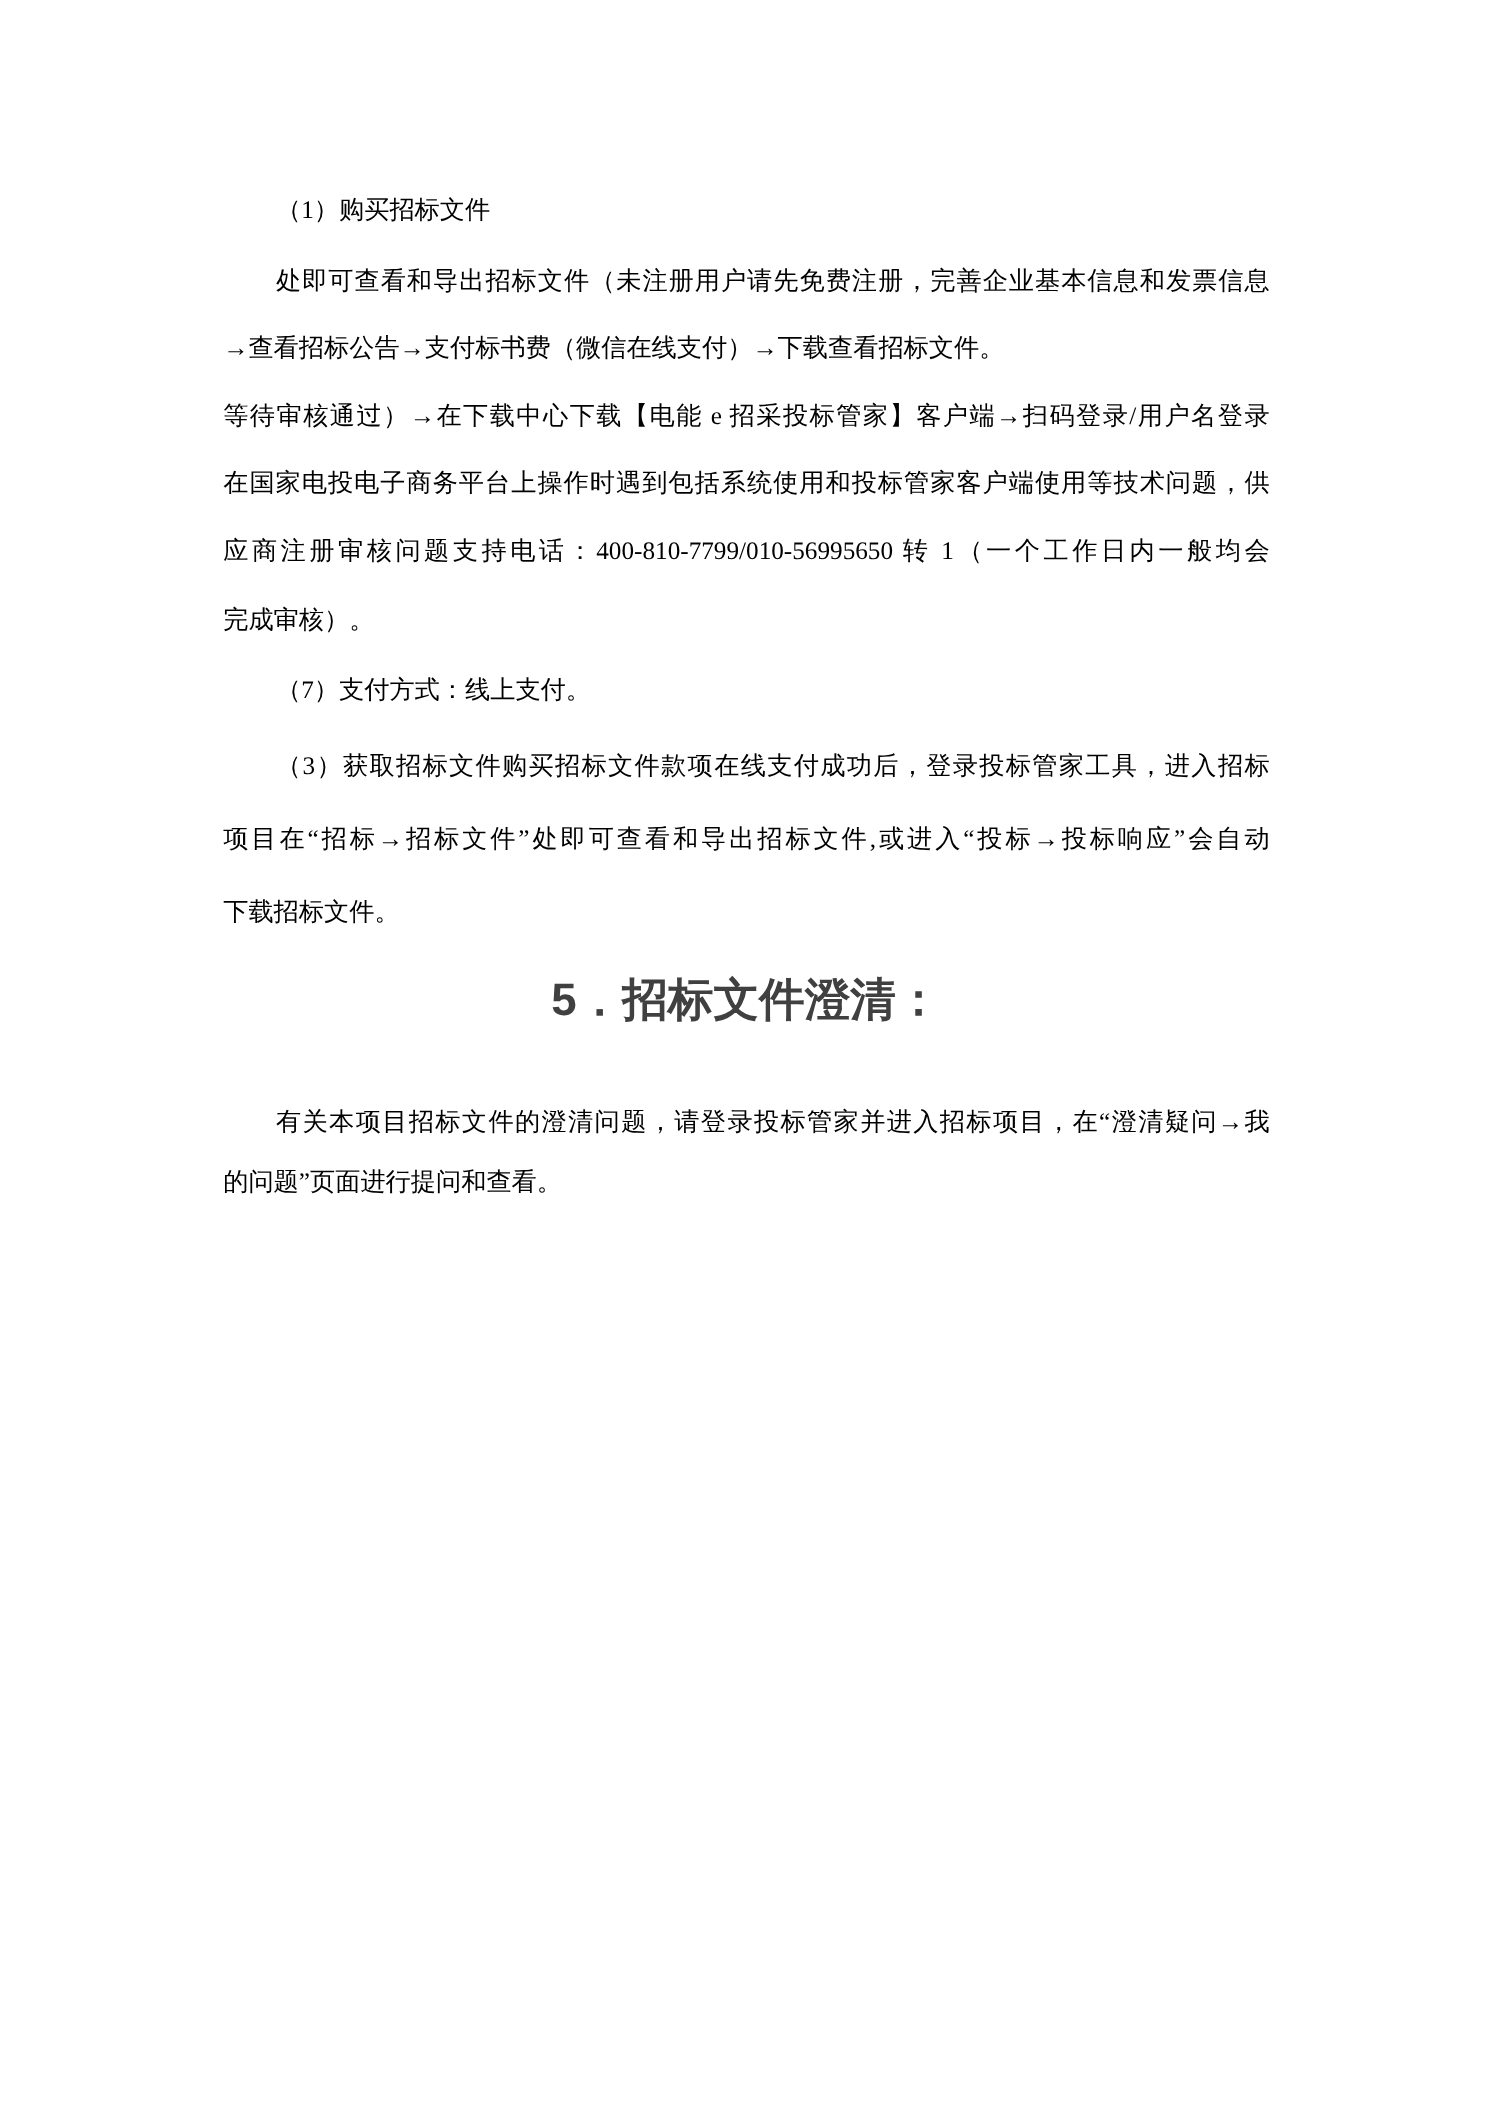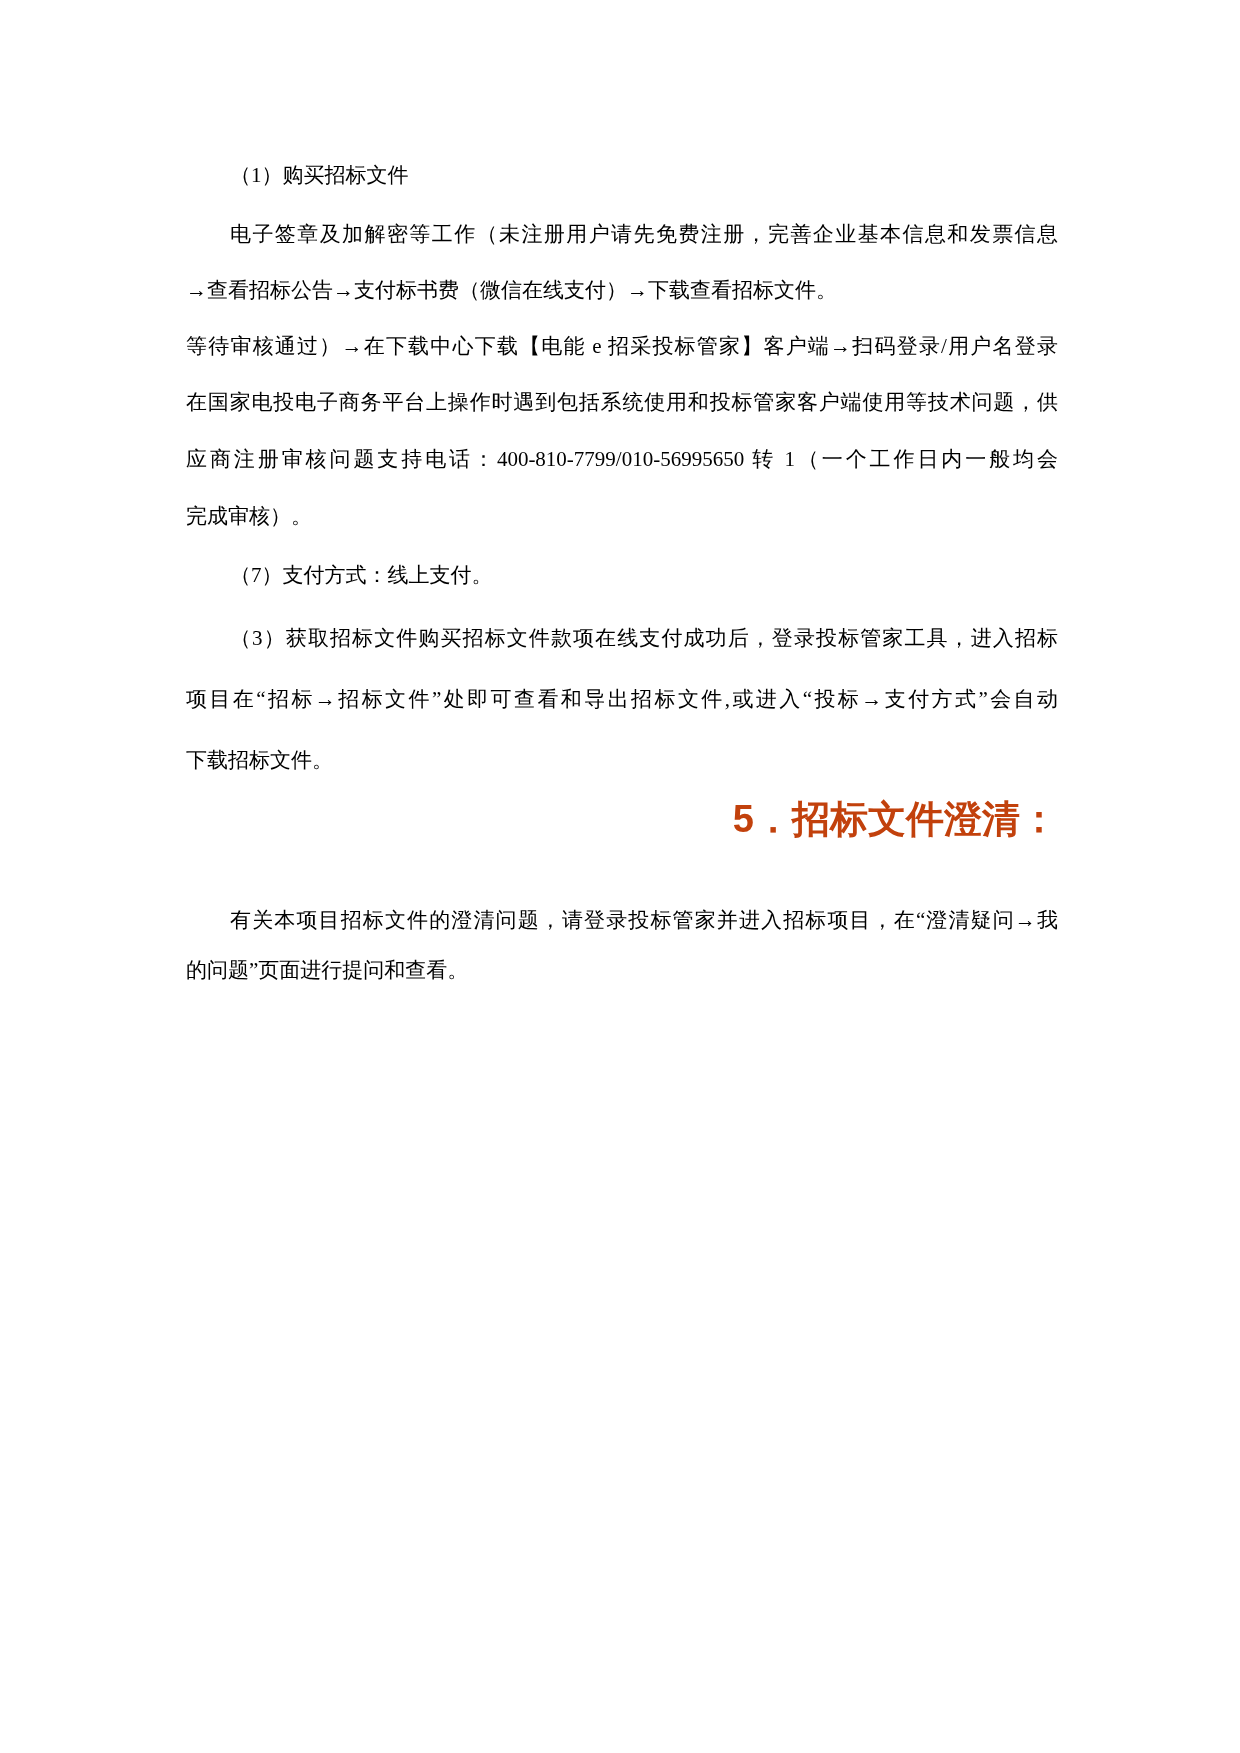--- a/index.html
+++ b/index.html
@@ -41,61 +41,61 @@
   .p4 { margin-top: 0; }
   .p4 .line { line-height: 57px; }
 
   .p5 { margin-top: 16px; }
   .p5 .line { line-height: 28px; }
 
   .p6 { margin-top: 19px; }
   .p6 .line { line-height: 61px; }
 
   .section-heading {
-    margin-top: 4px;
+    margin-top: 19px;
     line-height: 48px;
     font-family: "Liberation Sans", "DejaVu Sans", sans-serif;
     font-weight: bold;
     font-size: 38px;
-    text-align: right;
-    color: #c2410c;
+    text-align: center;
+    color: #404040;
   }
 
   .p7 { margin-top: 52px; }
   .p7 .line { line-height: 50px; }
 </style>
 </head>
 <body>
 
 <div class="page">
 
   <div class="para p1">
     <div class="line indent last">（1）购买招标文件</div>
   </div>
 
   <div class="para p2">
-    <div class="line indent">电子签章及加解密等工作（未注册用户请先免费注册，完善企业基本信息和发票信息</div>
+    <div class="line indent">处即可查看和导出招标文件（未注册用户请先免费注册，完善企业基本信息和发票信息</div>
     <div class="line last">→查看招标公告→支付标书费（微信在线支付）→下载查看招标文件。</div>
     <div class="line">等待审核通过）→在下载中心下载【电能 e 招采投标管家】客户端→扫码登录/用户名登录</div>
   </div>
 
 
   <div class="para p4">
     <div class="line">在国家电投电子商务平台上操作时遇到包括系统使用和投标管家客户端使用等技术问题，供</div>
     <div class="line">应商注册审核问题支持电话：400-810-7799/010-56995650 转 1（一个工作日内一般均会</div>
     <div class="line last">完成审核）。</div>
   </div>
 
   <div class="para p5">
     <div class="line indent last">（7）支付方式：线上支付。</div>
   </div>
 
   <div class="para p6">
     <div class="line indent">（3）获取招标文件购买招标文件款项在线支付成功后，登录投标管家工具，进入招标</div>
-    <div class="line">项目在“招标→招标文件”处即可查看和导出招标文件,或进入“投标→支付方式”会自动</div>
+    <div class="line">项目在“招标→招标文件”处即可查看和导出招标文件,或进入“投标→投标响应”会自动</div>
     <div class="line last">下载招标文件。</div>
   </div>
 
   <div class="section-heading">5．招标文件澄清：</div>
 
   <div class="para p7">
     <div class="line indent">有关本项目招标文件的澄清问题，请登录投标管家并进入招标项目，在“澄清疑问→我</div>
     <div class="line last">的问题”页面进行提问和查看。</div>
   </div>
 

